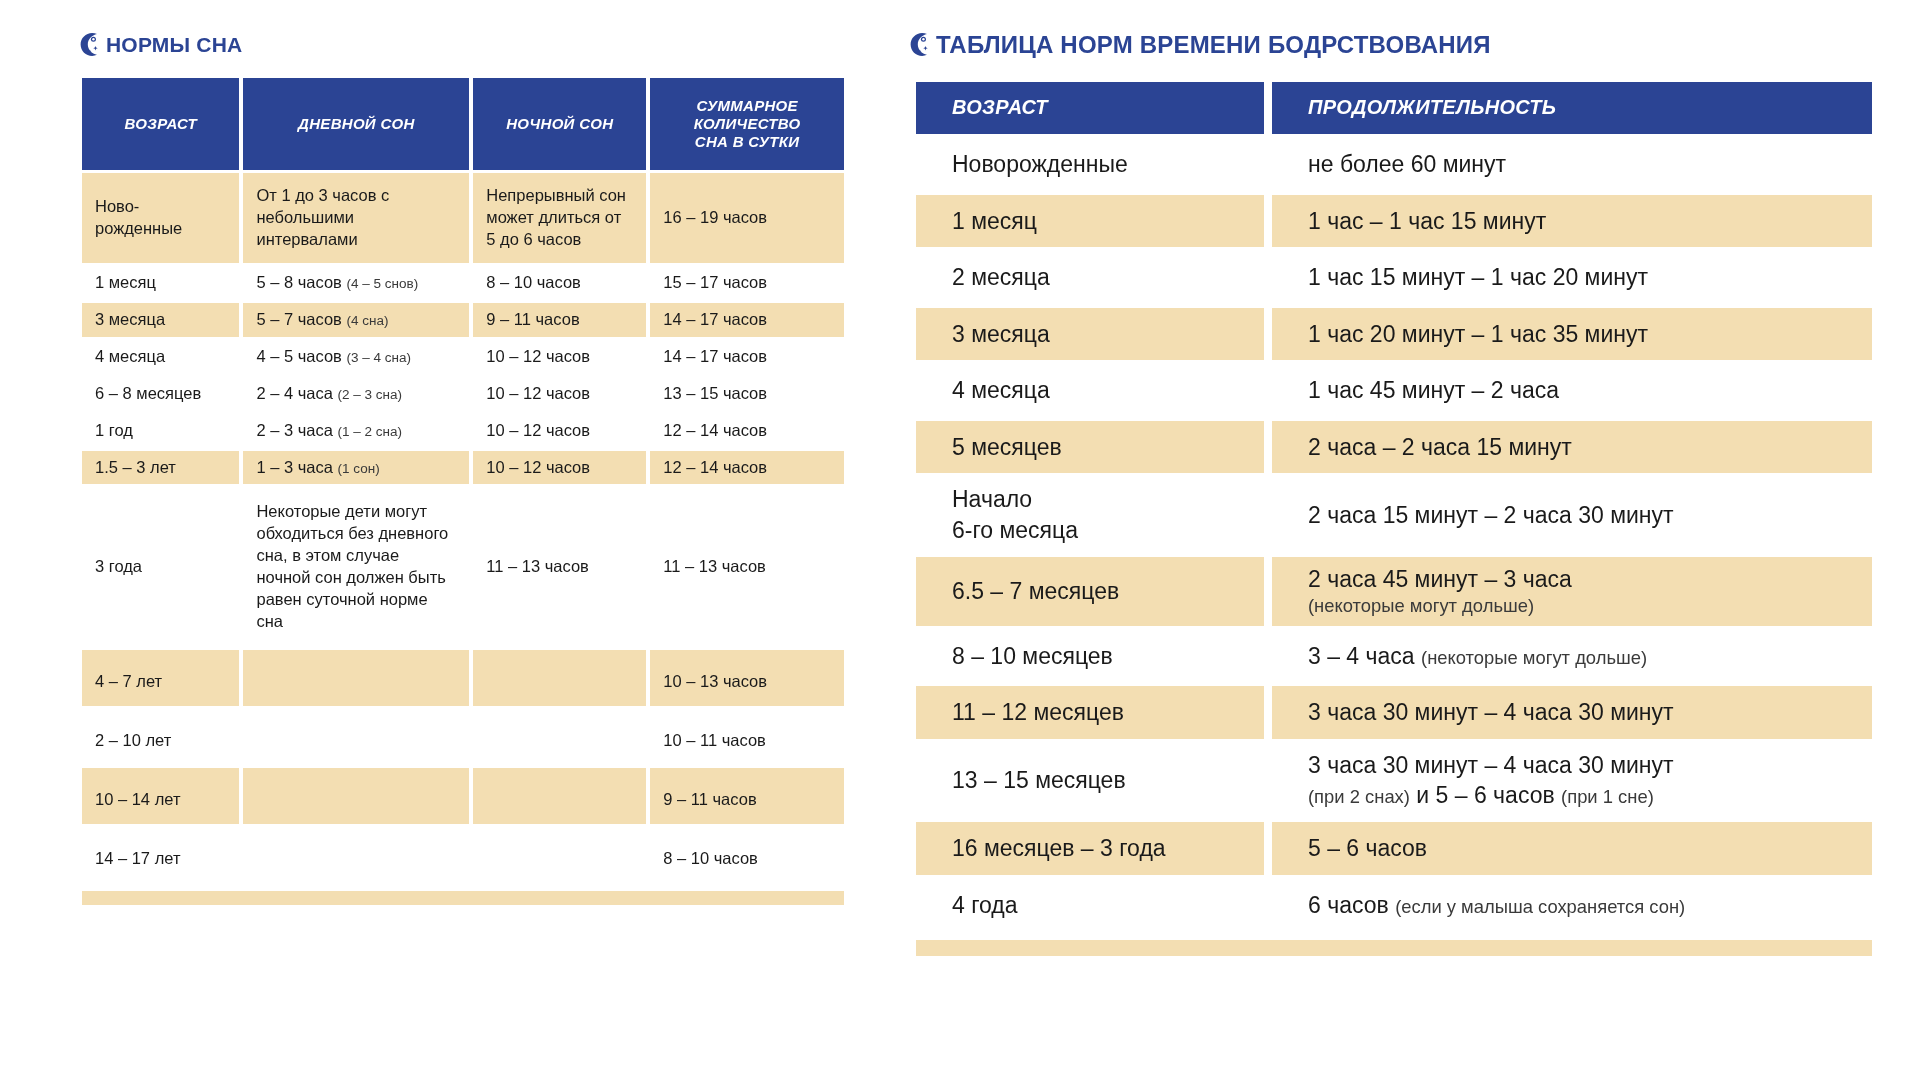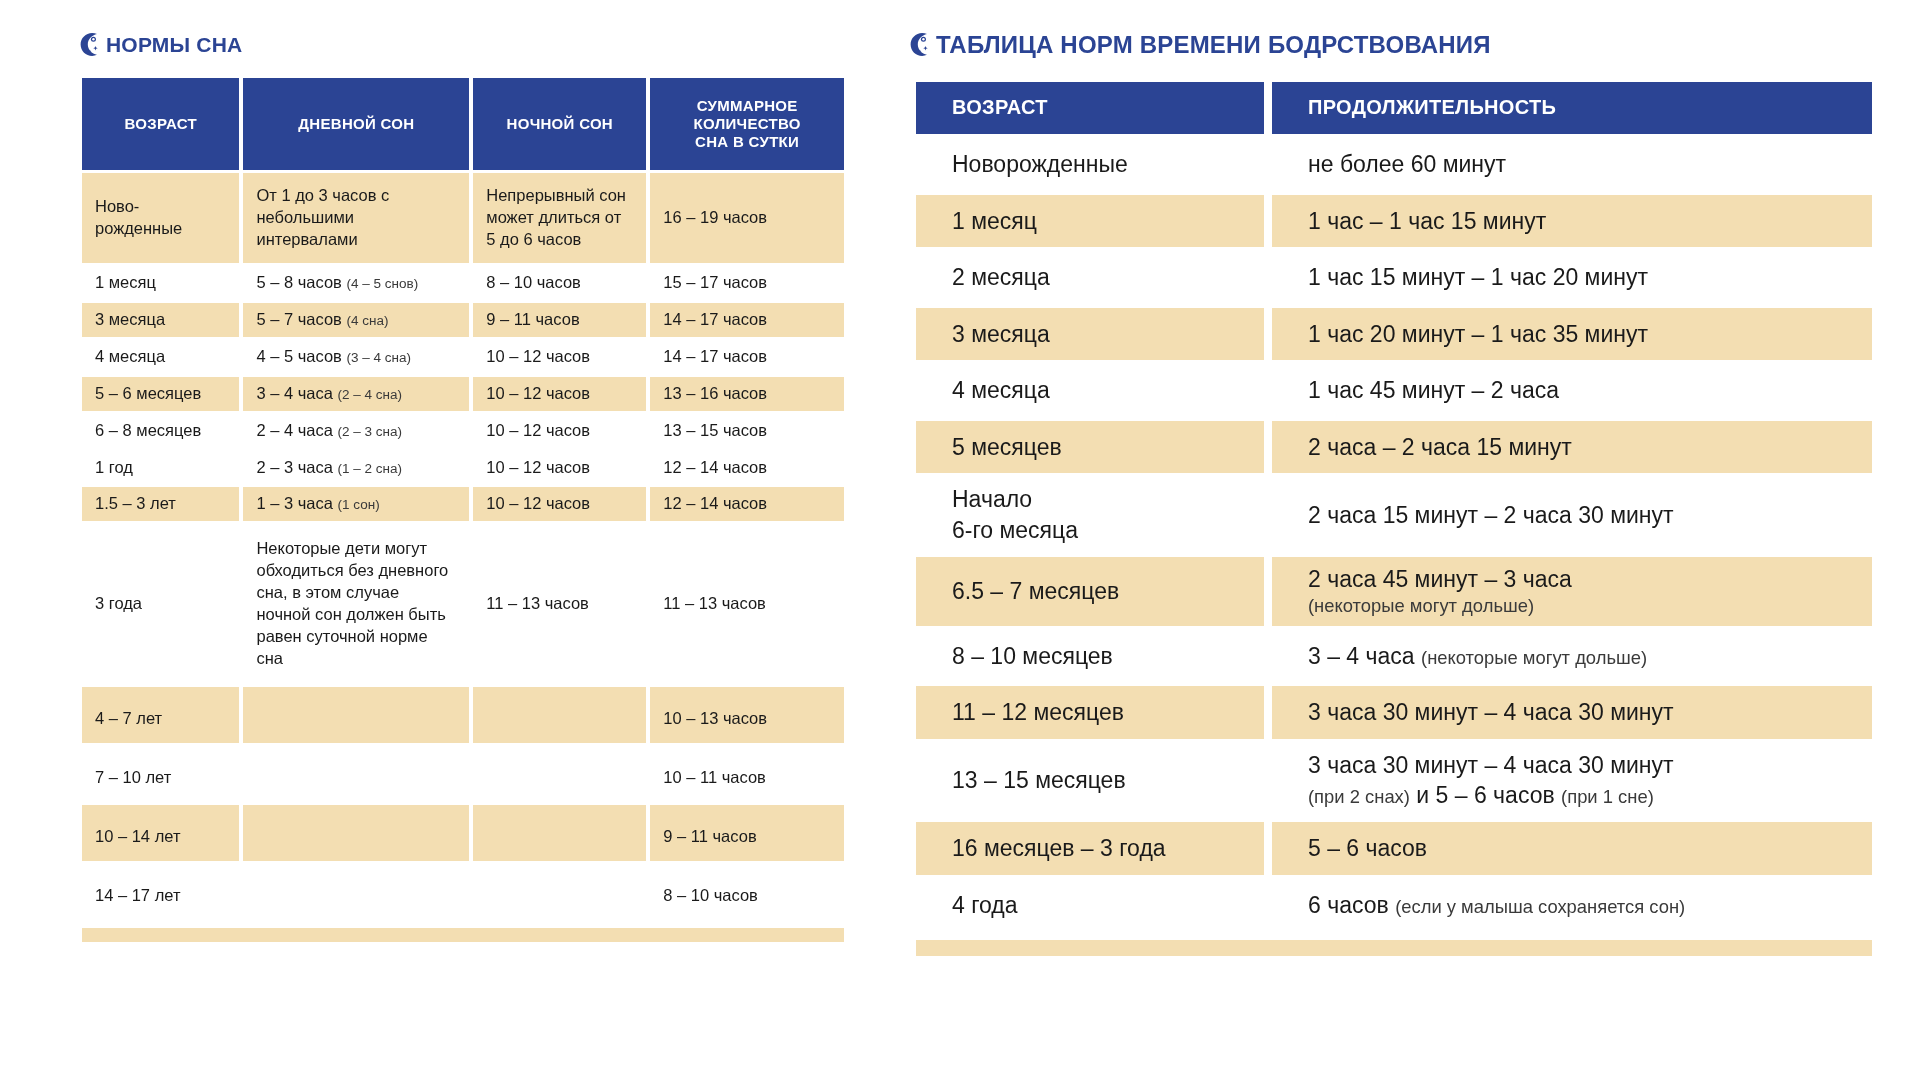--- a/index.html
+++ b/index.html
@@ -64,20 +64,21 @@
     vertical-align: middle;
   }
 
   .hdr {
     background: #2B4494;
     color: #ffffff;
     font-weight: bold;
     text-align: center;
     line-height: 1.18;
     letter-spacing: 0.3px;
+    font-style: italic;
   }
 
   .cell {
     color: #1a1a1a;
     background: transparent;
     line-height: 1.33;
   }
   .cell.tint { background: #F3DEB2; }
   .cell .inner { padding: 7px 14px; }
 
@@ -226,82 +227,68 @@
               <div class="inner"><span class="nowrap">4 – 5 часов</span> <span class="sub nowrap">(3 – 4 сна)</span></div>
             </td>
           <td class="cell">
               <div class="inner"><span class="nowrap">10 – 12 часов</span></div>
             </td>
           <td class="cell">
               <div class="inner"><span class="nowrap">14 – 17 часов</span></div>
             </td>
         </tr>
 
-        <tr>
-          <td class="cell tint">
-              <div class="inner"><span class="nowrap">5 – 6 месяцев</span></div>
-            </td>
-          <td class="cell tint">
-              <div class="inner"><span class="nowrap">3 – 4 часа</span> <span class="sub nowrap">(2 – 4 сна)</span></div>
-            </td>
-          <td class="cell tint">
+
+        <tr>
+          <td class="cell">
+              <div class="inner"><span class="nowrap">6 – 8 месяцев</span></div>
+            </td>
+          <td class="cell">
+              <div class="inner"><span class="nowrap">2 – 4 часа</span> <span class="sub nowrap">(2 – 3 сна)</span></div>
+            </td>
+          <td class="cell">
               <div class="inner"><span class="nowrap">10 – 12 часов</span></div>
             </td>
-          <td class="cell tint">
-              <div class="inner"><span class="nowrap">13 – 16 часов</span></div>
-            </td>
-        </tr>
-
-        <tr>
-          <td class="cell">
-              <div class="inner"><span class="nowrap">6 – 8 месяцев</span></div>
-            </td>
-          <td class="cell">
-              <div class="inner"><span class="nowrap">2 – 4 часа</span> <span class="sub nowrap">(2 – 3 сна)</span></div>
+          <td class="cell">
+              <div class="inner"><span class="nowrap">13 – 15 часов</span></div>
+            </td>
+        </tr>
+
+
+        <tr>
+          <td class="cell">
+              <div class="inner"><span class="nowrap">1 год</span></div>
+            </td>
+          <td class="cell">
+              <div class="inner"><span class="nowrap">2 – 3 часа</span> <span class="sub nowrap">(1 – 2 сна)</span></div>
             </td>
           <td class="cell">
               <div class="inner"><span class="nowrap">10 – 12 часов</span></div>
             </td>
           <td class="cell">
-              <div class="inner"><span class="nowrap">13 – 15 часов</span></div>
-            </td>
-        </tr>
-
-
-        <tr>
-          <td class="cell">
-              <div class="inner"><span class="nowrap">1 год</span></div>
-            </td>
-          <td class="cell">
-              <div class="inner"><span class="nowrap">2 – 3 часа</span> <span class="sub nowrap">(1 – 2 сна)</span></div>
-            </td>
-          <td class="cell">
+              <div class="inner"><span class="nowrap">12 – 14 часов</span></div>
+            </td>
+        </tr>
+
+        <tr>
+          <td class="cell tint">
+              <div class="inner"><span class="nowrap">1.5 – 3 лет</span></div>
+            </td>
+          <td class="cell tint">
+              <div class="inner"><span class="nowrap">1 – 3 часа</span> <span class="sub nowrap">(1 сон)</span></div>
+            </td>
+          <td class="cell tint">
               <div class="inner"><span class="nowrap">10 – 12 часов</span></div>
             </td>
-          <td class="cell">
+          <td class="cell tint">
               <div class="inner"><span class="nowrap">12 – 14 часов</span></div>
             </td>
         </tr>
 
         <tr>
-          <td class="cell tint">
-              <div class="inner"><span class="nowrap">1.5 – 3 лет</span></div>
-            </td>
-          <td class="cell tint">
-              <div class="inner"><span class="nowrap">1 – 3 часа</span> <span class="sub nowrap">(1 сон)</span></div>
-            </td>
-          <td class="cell tint">
-              <div class="inner"><span class="nowrap">10 – 12 часов</span></div>
-            </td>
-          <td class="cell tint">
-              <div class="inner"><span class="nowrap">12 – 14 часов</span></div>
-            </td>
-        </tr>
-
-        <tr>
           <td class="cell">
               <div class="inner"><span class="nowrap">3 года</span></div>
             </td>
           <td class="cell">
               <div class="inner" style="padding-top:14px;padding-bottom:14px;"><span>Некоторые дети могут обходиться без дневного сна, в этом случае ночной сон должен быть равен суточной норме сна</span></div>
             </td>
           <td class="cell">
               <div class="inner"><span class="nowrap">11 – 13 часов</span></div>
             </td>
           <td class="cell">
@@ -319,21 +306,21 @@
           <td class="cell tint">
               <div class="inner"><span></span></div>
             </td>
           <td class="cell tint">
               <div class="inner"><span class="nowrap">10 – 13 часов</span></div>
             </td>
         </tr>
 
         <tr class="r-blank">
           <td class="cell">
-              <div class="inner"><span class="nowrap">7 – 10 лет</span></div>
+              <div class="inner"><span class="nowrap">2 – 10 лет</span></div>
             </td>
           <td class="cell">
               <div class="inner"><span></span></div>
             </td>
           <td class="cell">
               <div class="inner"><span></span></div>
             </td>
           <td class="cell">
               <div class="inner"><span class="nowrap">10 – 11 часов</span></div>
             </td>

